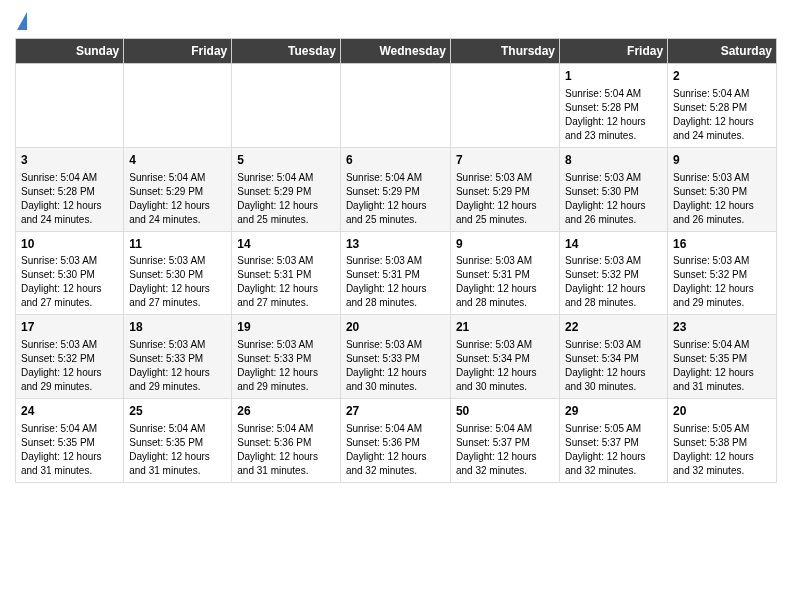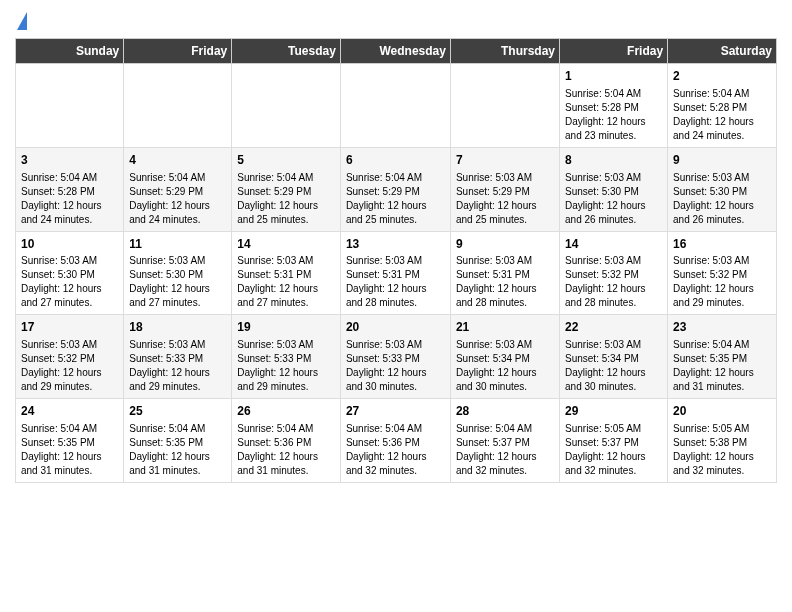--- a/index.html
+++ b/index.html
@@ -298,21 +298,21 @@
           <div>Sunset: 5:36 PM</div>
           <div>Daylight: 12 hours and 31 minutes.</div>
         </td>
         <td>
           <span class="day-num">27</span>
           <div>Sunrise: 5:04 AM</div>
           <div>Sunset: 5:36 PM</div>
           <div>Daylight: 12 hours and 32 minutes.</div>
         </td>
         <td>
-          <span class="day-num">28</span>
+          <span class="day-num">50</span>
           <div>Sunrise: 5:04 AM</div>
           <div>Sunset: 5:37 PM</div>
           <div>Daylight: 12 hours and 32 minutes.</div>
         </td>
         <td>
           <span class="day-num">29</span>
           <div>Sunrise: 5:05 AM</div>
           <div>Sunset: 5:37 PM</div>
           <div>Daylight: 12 hours and 32 minutes.</div>
         </td>

